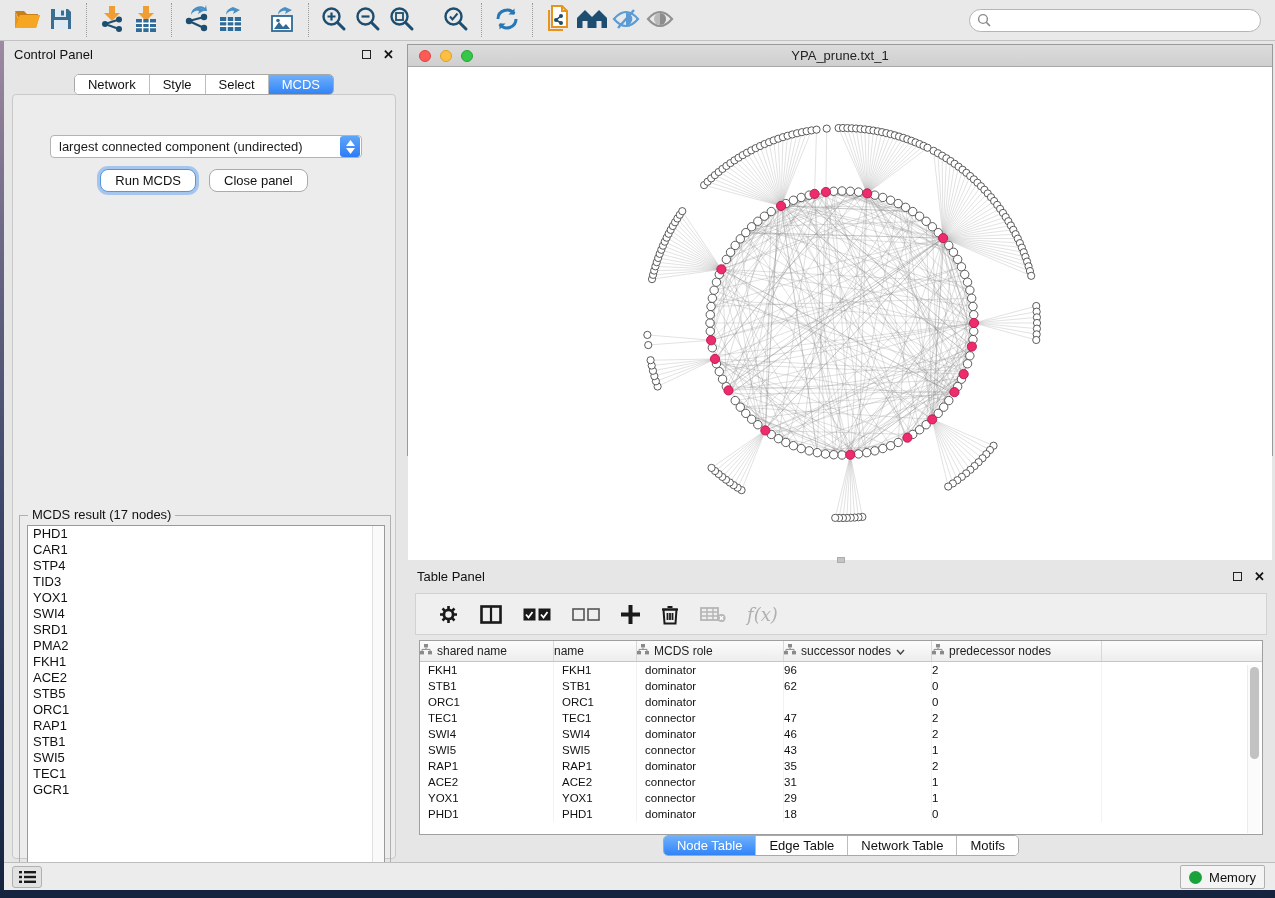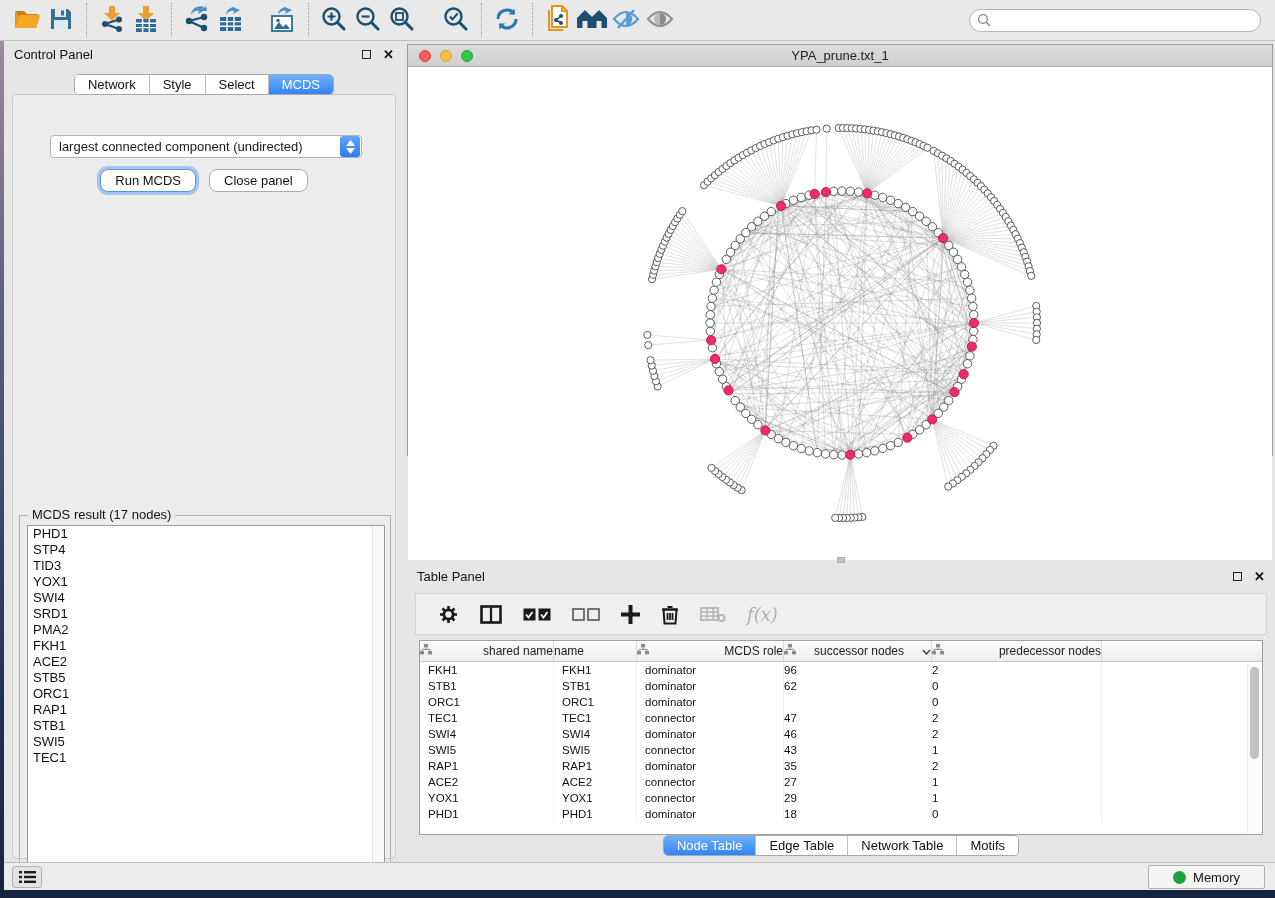--- a/index.html
+++ b/index.html
@@ -69,36 +69,36 @@
   .splitter-dot { position:absolute; left:837px; top:557px; width:8px; height:6px; background:#c4c4c4; border:1px solid #adadad; }
 
   
   .tpanel { position:absolute; left:407px; top:563px; width:868px; height:295px; background:#e6e6e6; }
   .tp-toolbar { position:absolute; left:8px; top:30px; width:852px; height:42px; background:#efefef;
                 border:1px solid #d2d2d2; display:flex; align-items:center; gap:21px; padding-left:22px; }
   .tp-ic { display:flex; align-items:center; justify-content:center; height:26px; }
   .fx { font-family:"DejaVu Serif", serif; font-style:italic; font-size:18px; color:#b0b0b0; }
   .tablebox { position:absolute; left:12px; top:77px; width:844px; height:195px; background:#fff; border:1px solid #9f9f9f; }
   .thead { display:flex; height:21px; background:linear-gradient(#fcfcfc,#ededed); border-bottom:1px solid #c5c5c5; }
-  .th { display:flex; align-items:center; justify-content:space-between; gap:5px; font-size:12px; color:#222;
+  .th { display:flex; align-items:center; justify-content:flex-start; gap:5px; font-size:12px; color:#222;
         border-right:1px solid #d8d8d8; position:relative; }
   .trow { display:flex; height:16px; }
   .td { font-size:11.5px; color:#111; line-height:16px; white-space:nowrap; overflow:hidden; border-right:1px solid #f2f2f2; }
   .td.num { text-align:left; }
   .vscroll { position:absolute; right:2px; top:24px; width:13px; height:168px; background:#fbfbfb; border-left:1px solid #ececec; }
   .vthumb { position:absolute; left:1.5px; top:2px; width:9px; height:92px; background:#c2c2c2; border-radius:5px; }
   .tp-tabs { position:absolute; left:0; top:272px; width:100%; text-align:center; }
 
   
   .statusbar { position:absolute; left:4px; top:862px; width:1271px; height:28px; background:#ececec;
                border-top:1px solid #bdbdbd; }
   .list-btn { position:absolute; left:8px; top:3px; width:30px; height:22px; background:#e2e2e2;
               border:1px solid #b0b0b0; border-radius:3px; display:flex; align-items:center; justify-content:center; }
   .mem-btn { position:absolute; right:10px; top:2px; height:24px; background:#f4f4f4; border:1px solid #b0b0b0;
-             border-radius:2px; display:flex; align-items:center; gap:7px; padding:0 24px; font-size:13px; color:#111; }
+             border-radius:2px; display:flex; align-items:center; gap:7px; padding:0 8px; font-size:13px; color:#111; }
   .mem-dot { width:13px; height:13px; border-radius:50%; background:#1ca23c; }
 </style>
 </head>
 <body>
 
 <div id="app">
 
   <div class="toolbar">
     <div class="tb-btn">
       <span><svg width="28" height="26" viewBox="0 0 28 26">
@@ -276,34 +276,36 @@
       </div>
       <div class="btn-row">
         <button class="aqua-btn focused">Run MCDS</button>
         <button class="aqua-btn">Close panel</button>
       </div>
       <div class="mcds-fieldset">
         <span class="mcds-legend">MCDS result (17 nodes)</span>
         <div class="mcds-list" id="mcds-list">
 
         <div class="mcds-item">PHD1</div>
+            <div class="mcds-item">CAR1</div>
             <div class="mcds-item">STP4</div>
             <div class="mcds-item">TID3</div>
             <div class="mcds-item">YOX1</div>
             <div class="mcds-item">SWI4</div>
             <div class="mcds-item">SRD1</div>
             <div class="mcds-item">PMA2</div>
             <div class="mcds-item">FKH1</div>
             <div class="mcds-item">ACE2</div>
             <div class="mcds-item">STB5</div>
             <div class="mcds-item">ORC1</div>
             <div class="mcds-item">RAP1</div>
             <div class="mcds-item">STB1</div>
             <div class="mcds-item">SWI5</div>
             <div class="mcds-item">TEC1</div>
+            <div class="mcds-item">GCR1</div>
             <div class="mcds-scroll"></div>
           </div>
       </div>
     </div>
   </div>
 
   <div class="netwin">
     <div class="net-titlebar">
       <span class="tl red"></span>
       <span class="tl yellow"></span>
@@ -1171,21 +1173,21 @@
             <div class="td" style="width: 134px; padding: 0px 0px 0px 8px;">RAP1</div>
             <div class="td" style="width: 83px; padding: 0px 0px 0px 8px;">RAP1</div>
             <div class="td" style="width: 147px; padding: 0px 0px 0px 8px;">dominator</div>
             <div class="td num" style="width: 148px; padding: 0px 14px 0px 0px;">35</div>
             <div class="td num" style="width: 170px; padding: 0px 6px 0px 0px;">2</div>
           </div>
           <div class="trow">
             <div class="td" style="width: 134px; padding: 0px 0px 0px 8px;">ACE2</div>
             <div class="td" style="width: 83px; padding: 0px 0px 0px 8px;">ACE2</div>
             <div class="td" style="width: 147px; padding: 0px 0px 0px 8px;">connector</div>
-            <div class="td num" style="width: 148px; padding: 0px 14px 0px 0px;">27</div>
+            <div class="td num" style="width: 148px; padding: 0px 14px 0px 0px;">31</div>
             <div class="td num" style="width: 170px; padding: 0px 6px 0px 0px;">1</div>
           </div>
           <div class="trow">
             <div class="td" style="width: 134px; padding: 0px 0px 0px 8px;">YOX1</div>
             <div class="td" style="width: 83px; padding: 0px 0px 0px 8px;">YOX1</div>
             <div class="td" style="width: 147px; padding: 0px 0px 0px 8px;">connector</div>
             <div class="td num" style="width: 148px; padding: 0px 14px 0px 0px;">29</div>
             <div class="td num" style="width: 170px; padding: 0px 6px 0px 0px;">1</div>
           </div>
           <div class="trow">

